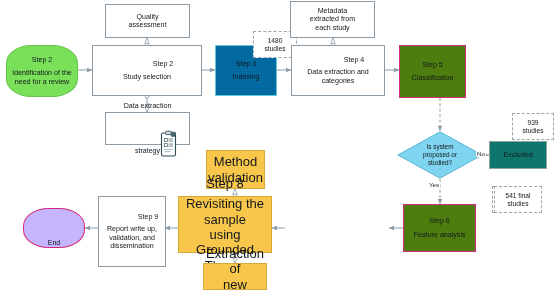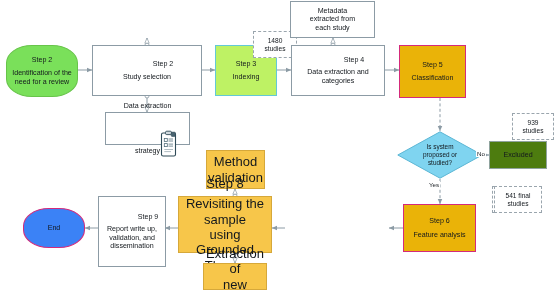--- a/index.html
+++ b/index.html
@@ -41,33 +41,33 @@
     font-size: 7.1px;
   }
   .proc .title { margin-bottom: 4px; padding-left: 32px; }
   
   .annot {
     background: #ffffff;
     border: 1px dashed #9aa5ad;
     font-size: 6.6px;
   }
   
-  .cyan   { background: #bef264; border: 1px solid #63c9d6; font-size: 7.1px; }
-  .pink   { background: #eab308; border: 1px solid #d42a7b; font-size: 7.1px; }
+  .cyan   { background: #0369a1; border: 1px solid #63c9d6; font-size: 7.1px; }
+  .pink   { background: #4d7c0f; border: 1px solid #d42a7b; font-size: 7.1px; }
   .orange { background: #f7c64a; border: 1px solid #d6a83a; font-size: 13px; }
-  .gray   { background: #4d7c0f; border: 1px solid #8fa39d; font-size: 7.1px; }
+  .gray   { background: #0f766e; border: 1px solid #8fa39d; font-size: 7.1px; }
   .cyan .title, .pink .title, .orange .title, .gray .title { margin-bottom: 5px; }
 
   
   .term {
     border-radius: 26px / 18px;
     font-size: 7.1px;
   }
   .term-green { background: #7ae05a; border: 1px solid #67c44a; }
-  .term-pink  { background: #3b82f6; border: 1px solid #d42a7b; }
+  .term-pink  { background: #c4b5fd; border: 1px solid #d42a7b; justify-content: flex-end; }
   .term .title { margin-bottom: 5px; }
 
   
   .diamond-wrap {
     position: absolute;
   }
   .diamond-shape {
     position: absolute;
     left: 0; top: 0;
     width: 100%; height: 100%;
@@ -155,20 +155,24 @@
       <line x1="98" y1="228" x2="85" y2="228" marker-end="url(#arrowSolid)"></line>
     </g>
   </svg>
 
   <div class="node term term-green" style="left:6px; top:45px; width:72px; height:52px;">
     <span class="ln title">Step 2</span>
     <span class="ln">Identification of the</span>
     <span class="ln">need for a review</span>
   </div>
 
+  <div class="node proc" style="left:105px; top:4px; width:85px; height:34px;">
+    <span class="ln">Quality</span>
+    <span class="ln">assessment</span>
+  </div>
 
   <div class="node proc" style="left:92px; top:45px; width:110px; height:51px;text-align:right;">
     <span class="ln title">Step 2</span>
     <span class="ln">Study selection</span>
   </div>
 
   <div class="node proc" style="left:105px; top:112px; width:85px; height:33px;gap:36px;">
     <span class="ln">Data extraction</span>
     <span class="ln">strategy</span>
   </div>

